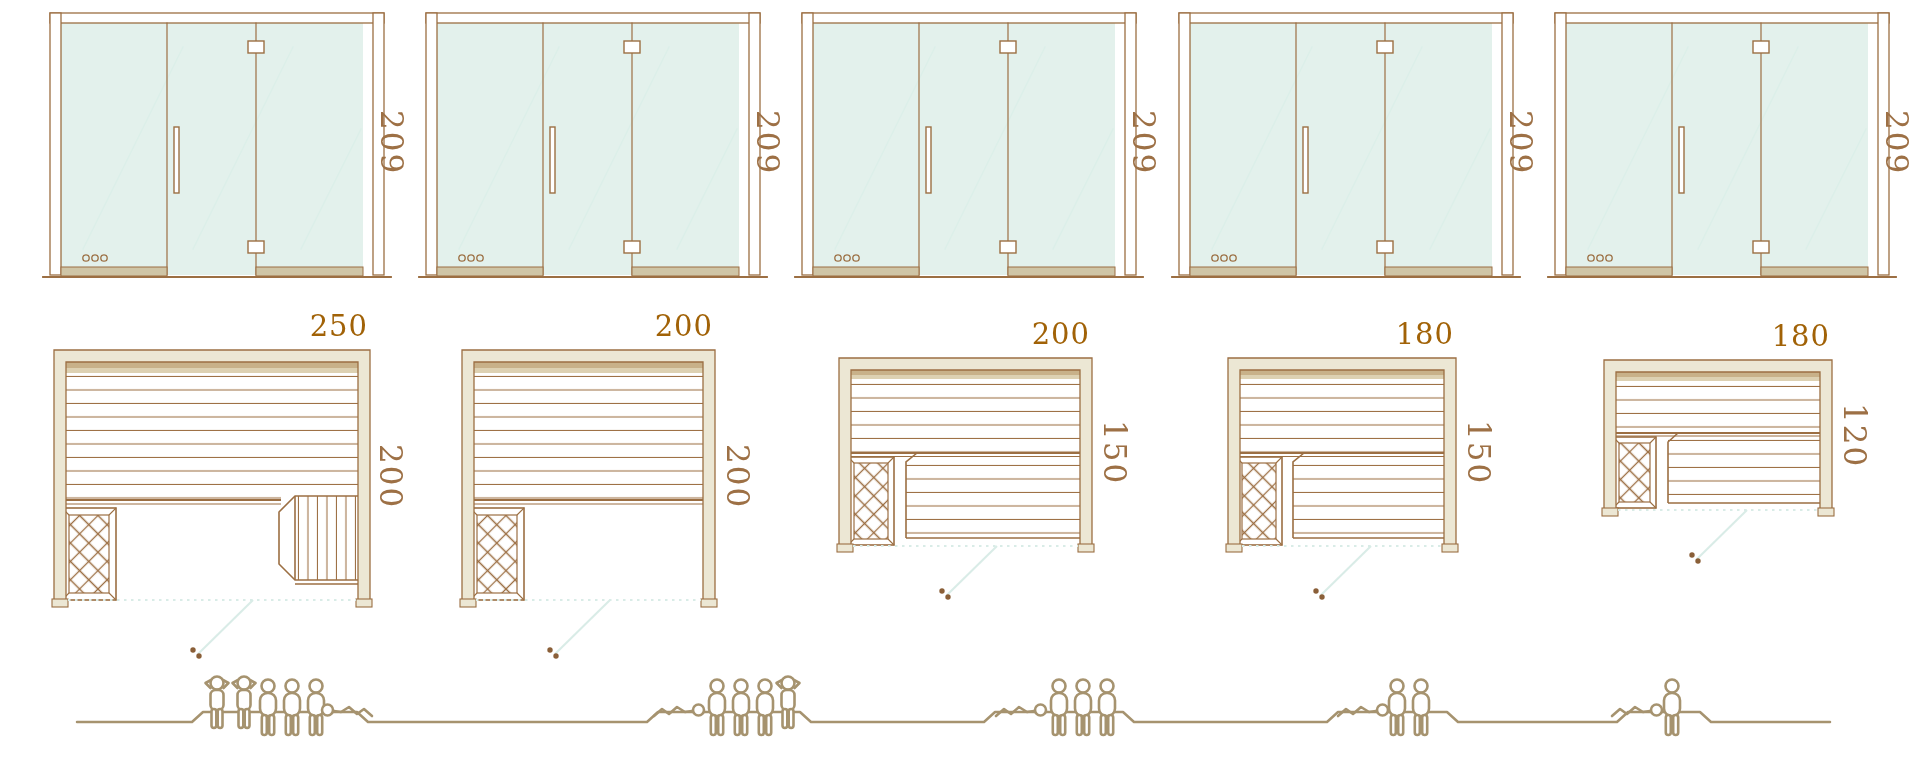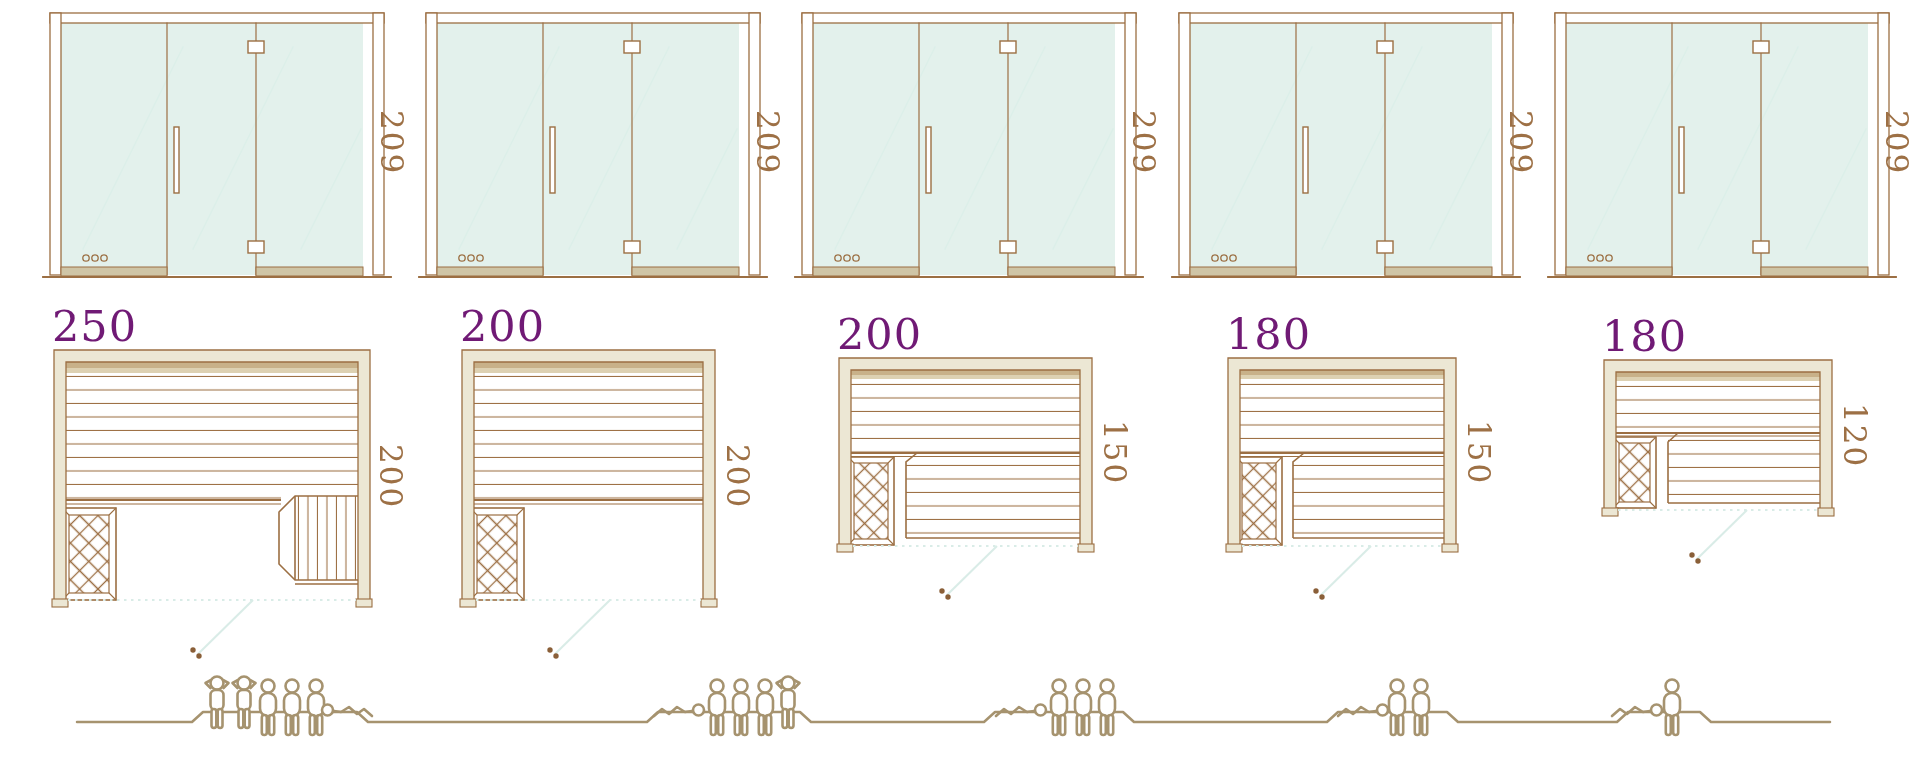--- a/index.html
+++ b/index.html
@@ -1,20 +1,20 @@
 <!DOCTYPE html>
 <html><head>
 <meta charset="utf-8">
 <style>
   html,body{margin:0;padding:0;background:#fff;}
   #stage{position:relative;width:1920px;height:764px;background:#ffffff;overflow:hidden;
          font-family:"DejaVu Serif","Liberation Serif",serif;}
   .col{position:absolute;top:0;width:376px;height:764px;}
   .col > *{position:absolute;}
-  .hlabel{color:#701a75;font-size:43px;line-height:40px;height:40px;text-align:left;
+  .hlabel{color:#a16207;font-size:29px;line-height:40px;height:40px;text-align:right;
           letter-spacing:1px;}
   .vlabel{color:#9d7045;font-size:31px;writing-mode:vertical-rl;display:flex;
           align-items:center;justify-content:center;width:34px;letter-spacing:2px;}
   svg{overflow:visible;}
 </style>
 </head>
 <body>
 
 <div id="stage">
 

